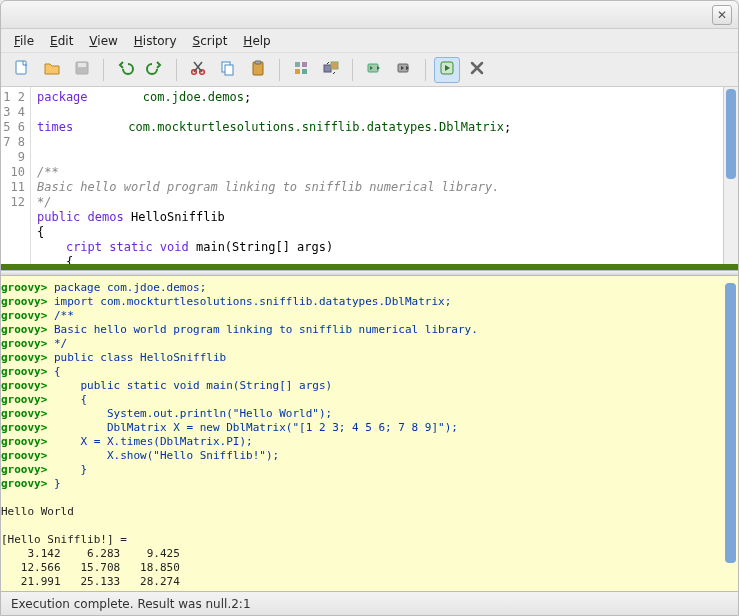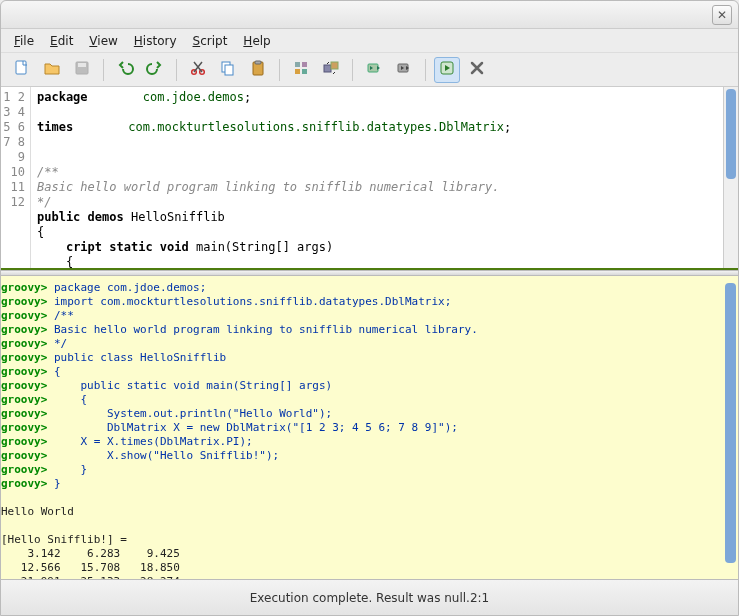--- a/index.html
+++ b/index.html
@@ -52,36 +52,36 @@
     border-radius:3px; cursor:pointer;
   }
   .toolbar .sep { width:1px; height:22px; background:#c8c8c8; margin:0 4px; }
   .toolbar .btn.active { background:#d2e4f7; border:1px solid #8cb6e0; }
   .toolbar .btn.disabled svg { opacity:0.4; }
 
   .editor {
     flex: 0 0 183px;
     display:flex;
     background:#fff;
-    border-bottom:2px solid #4d7c0f;
+    border-bottom:6px solid #4d7c0f;
     overflow:hidden;
   }
   .gutter {
     width:30px; background:#fff; border-right:1px solid #ddd;
     text-align:right; padding:3px 5px 3px 0;
     font-family:"DejaVu Sans Mono","Liberation Mono",monospace;
     font-size:12px; color:#888; line-height:15px;
   }
   .code {
     flex:1; padding:3px 6px;
     font-family:"DejaVu Sans Mono","Liberation Mono",monospace;
     font-size:12px; line-height:15px; white-space:pre;
     color:#000;
   }
-  .code .kw { color:#000000; font-weight:bold; }
+  .code .kw { color:#6d28d9; font-weight:normal; }
   .code .pkg { color:#005500;margin-left:48px; }
   .code .cmt { color:#888; font-style:italic; }
   .scrollbar-v {
     width:15px; background:#efefef; border-left:1px solid #ccc; position:relative;
   }
   .scrollbar-v .thumb {
     position:absolute; left:2px; right:2px;
     background:#7da7d8; border-radius:4px;
   }
 
@@ -102,24 +102,24 @@
     overflow:auto;
     display:flex;
     gap:16px;
   }
   .console-content { flex:1; }
   .console .prompt { color:#008800; font-weight:bold; }
   .console .echo { color:#0033aa; }
   .console .out { color:#222; }
 
   .statusbar {
-    height:36px;
+    height:24px;
     background:linear-gradient(#f3f3f3,#e4e4e4);
     border-top:1px solid #bbb;
-    display:flex; align-items:center; justify-content:center;
+    display:flex; align-items:center; justify-content:flex-start;
     padding:0 10px; color:#333; font-size:12px;
   }
 </style>
 </head>
 <body>
 
 <div class="titlebar">
   <div class="close">
     <span>✕</span>
   </div>

